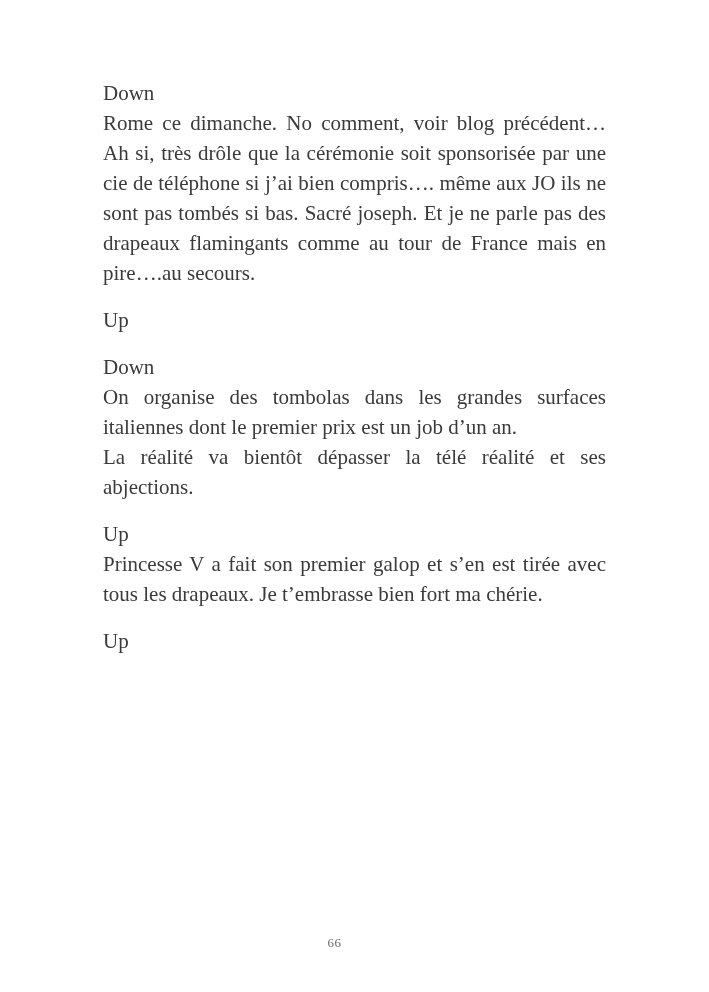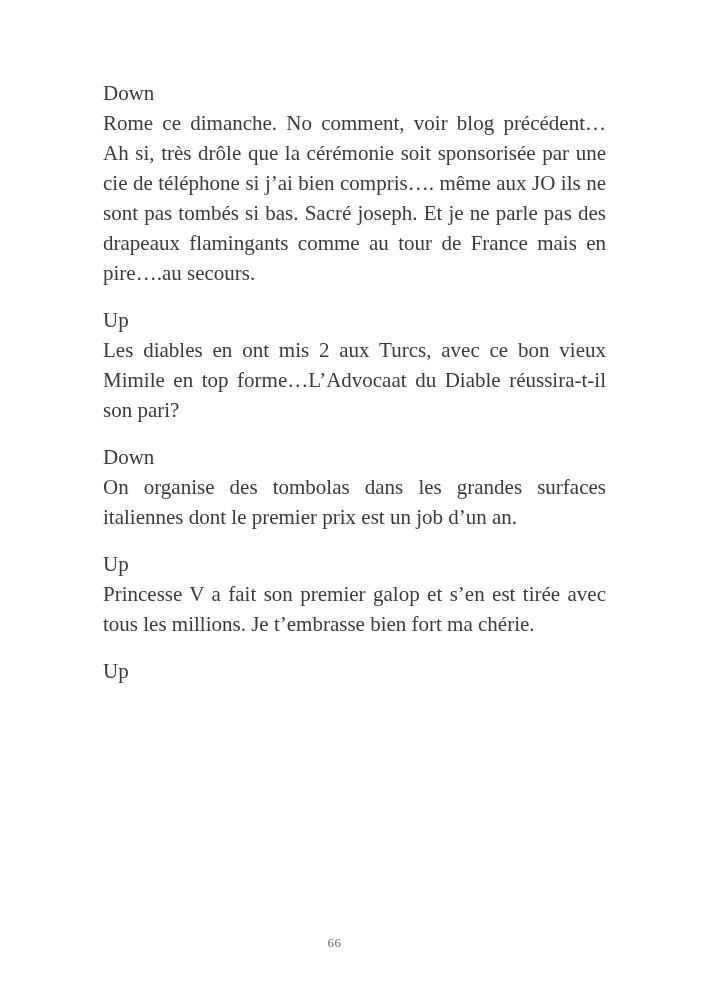--- a/index.html
+++ b/index.html
@@ -65,31 +65,31 @@
 <div class="page">
   <main class="content">
 
     <section class="entry">
       <h2 class="entry-heading">Down</h2>
       <p class="entry-para">Rome ce dimanche. No comment, voir blog précédent… Ah si, très drôle que la cérémonie soit sponsorisée par une cie de téléphone si j’ai bien compris…. même aux JO ils ne sont pas tombés si bas. Sacré joseph. Et je ne parle pas des drapeaux flamingants comme au tour de France mais en pire….au secours.</p>
     </section>
 
     <section class="entry">
       <h2 class="entry-heading">Up</h2>
-      <p class="entry-para">Les diables en ont mis 2 aux Turcs, avec ce bon vieux Mimile en top forme…L’Advocaat du Diable réussira-t-il son pari?</p>
     </section>
 
     <section class="entry">
       <h2 class="entry-heading">Down</h2>
       <p class="entry-para">On organise des tombolas dans les grandes surfaces italiennes dont le premier prix est un job d’un an.</p>
+      <p class="entry-para">La réalité va bientôt dépasser la télé réalité et ses abjections.</p>
     </section>
 
     <section class="entry">
       <h2 class="entry-heading">Up</h2>
-      <p class="entry-para">Princesse V a fait son premier galop et s’en est tirée avec tous les millions. Je t’embrasse bien fort ma chérie.</p>
+      <p class="entry-para">Princesse V a fait son premier galop et s’en est tirée avec tous les drapeaux. Je t’embrasse bien fort ma chérie.</p>
     </section>
 
     <section class="entry">
       <h2 class="entry-heading">Up</h2>
     </section>
 
   </main>
 
   <footer class="page-footer">
     <span class="page-number">66</span>

